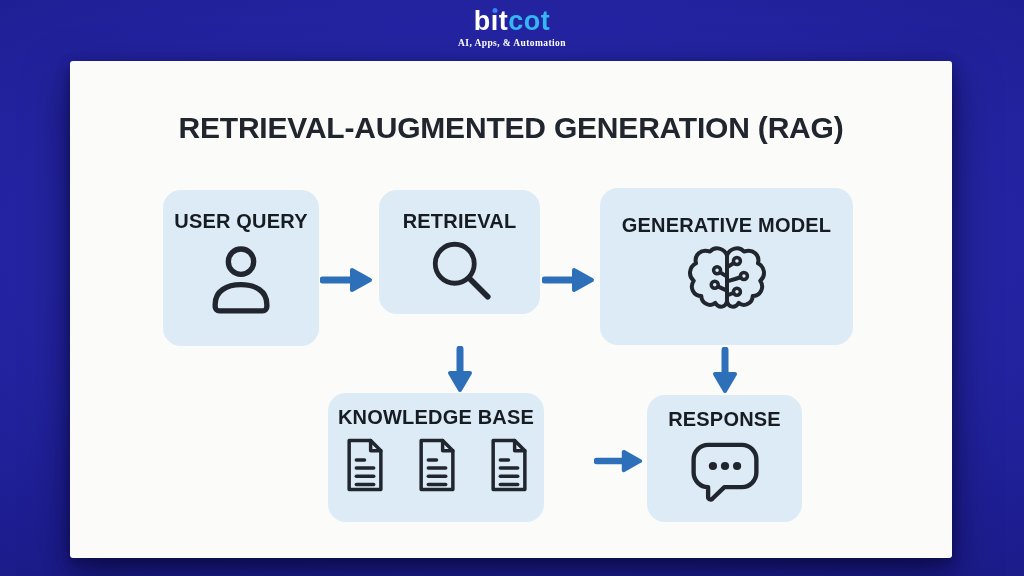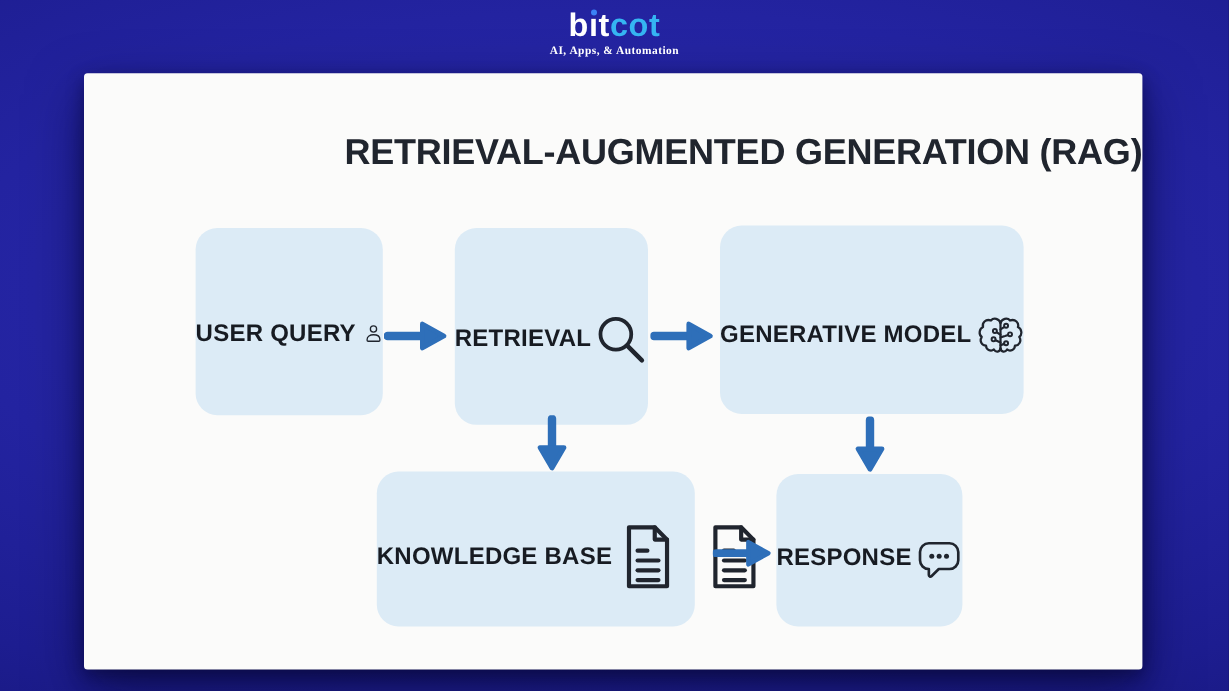--- a/index.html
+++ b/index.html
@@ -16,33 +16,33 @@
   .logo-i::after{content:'';position:absolute;left:50%;transform:translateX(-50%);top:1px;
     width:5px;height:5px;border-radius:50%;background:#3b82f6;}
   .tagline{margin-top:1px;font-size:9.5px;font-weight:bold;color:#ffffff;letter-spacing:.4px;font-family:Liberation Serif, serif;}
   
   .card{
     position:absolute;left:70px;top:61px;width:882px;height:497px;
     background:#fbfbfa;border-radius:3px;
     box-shadow:0 18px 45px rgba(4,4,40,.55), 0 5px 14px rgba(4,4,40,.45);
   }
   .title{
-    position:absolute;top:50px;left:0;width:100%;margin:0;text-align:right;
+    position:absolute;top:50px;left:0;width:100%;margin:0;text-align:center;
     font-size:30px;font-weight:bold;letter-spacing:-.2px;color:#20252e;
   }
   
   .node{
     position:absolute;background:#dcebf6;border-radius:18px;
-    display:flex;flex-direction:row;align-items:center;box-sizing:border-box;
+    display:flex;flex-direction:column;align-items:center;box-sizing:border-box;
   }
   .node-label{font-size:20px;font-weight:bold;color:#171b22;letter-spacing:.2px;white-space:nowrap;}
   .node--uq {left:93px; top:129px;width:156px;height:156px;padding-top:20px;gap:6px;}
-  .node--ret{left:309px;top:129px;width:161px;height:164px;padding-top:20px;}
+  .node--ret{left:309px;top:129px;width:161px;height:124px;padding-top:20px;}
   .node--gm {left:530px;top:127px;width:253px;height:157px;padding-top:26px;gap:4px;}
-  .node--kb {left:244px;top:332px;width:265px;height:129px;padding-top:13px;gap:7px;}
+  .node--kb {left:258px;top:332px;width:216px;height:129px;padding-top:13px;gap:7px;}
   .node--rsp{left:577px;top:334px;width:155px;height:127px;padding-top:13px;gap:3px;}
   .docs-row{display:flex;gap:27px;}
   .icon{display:block;}
   
   .arrow{position:absolute;}
   .arrow--a1{left:250px;top:204px;}
   .arrow--a2{left:472px;top:204px;}
   .arrow--a3{left:375px;top:285px;}
   .arrow--a4{left:640px;top:286px;}
   .arrow--a5{left:524px;top:386px;}

